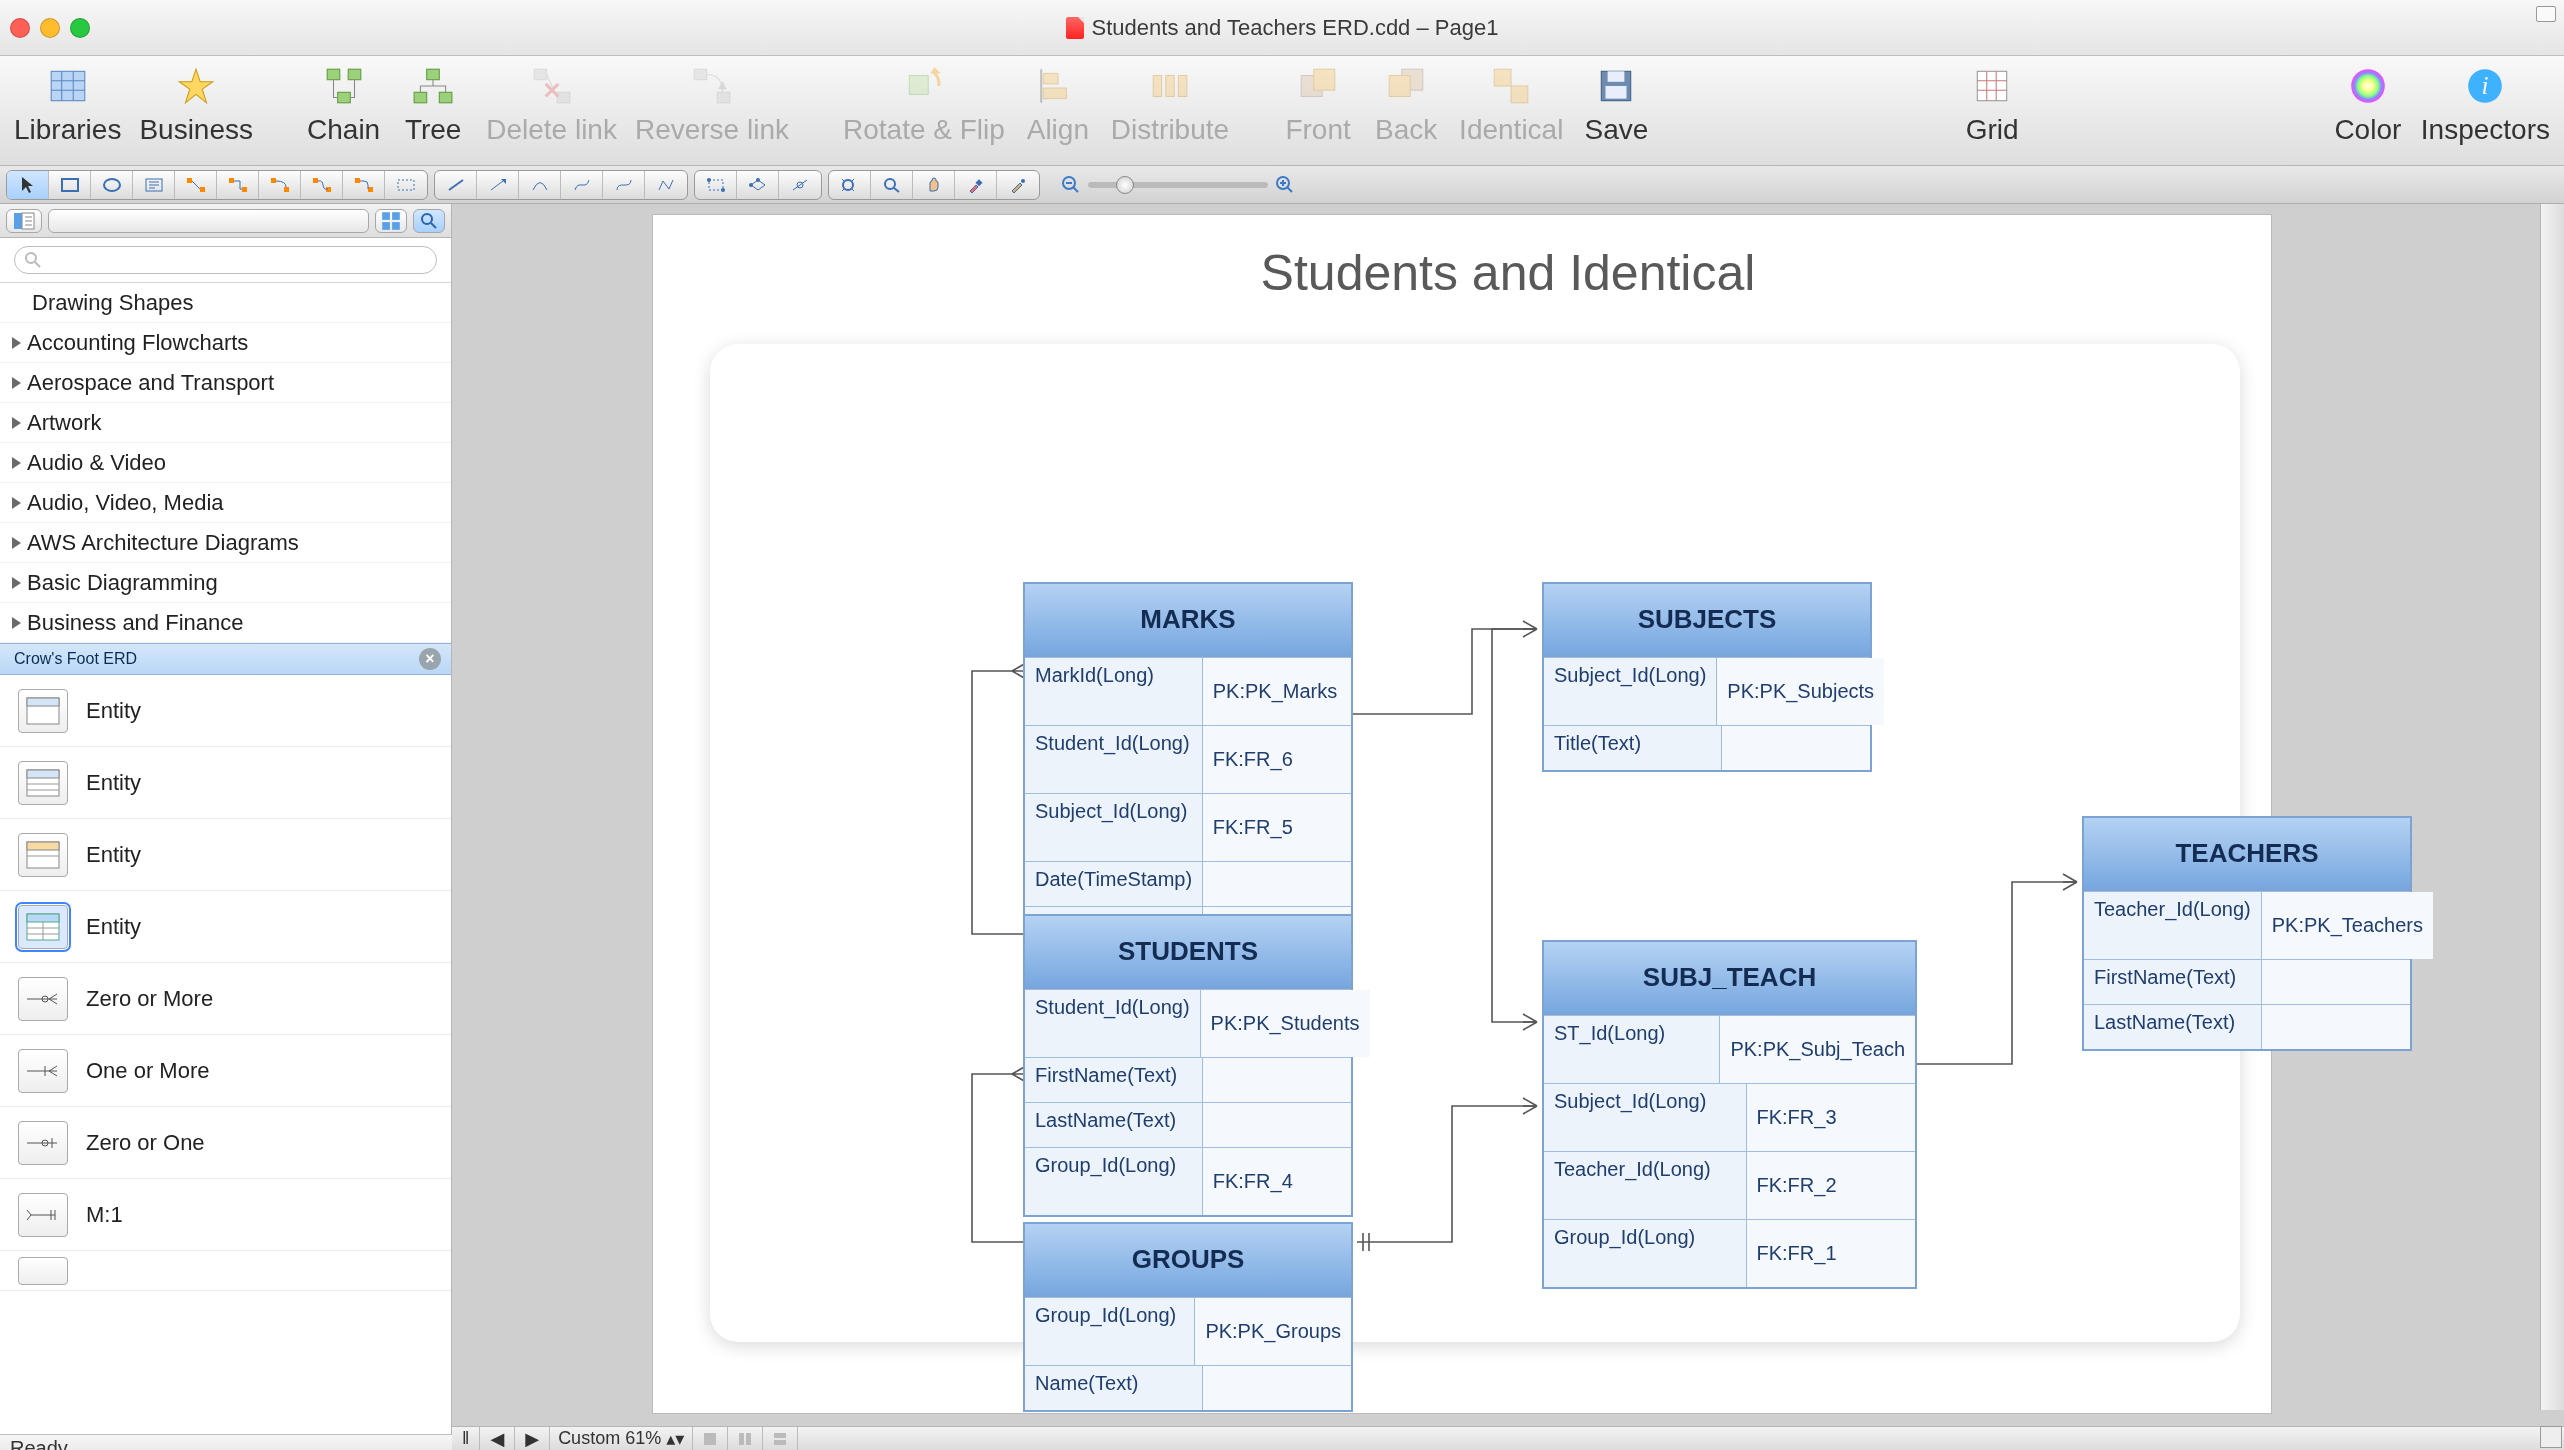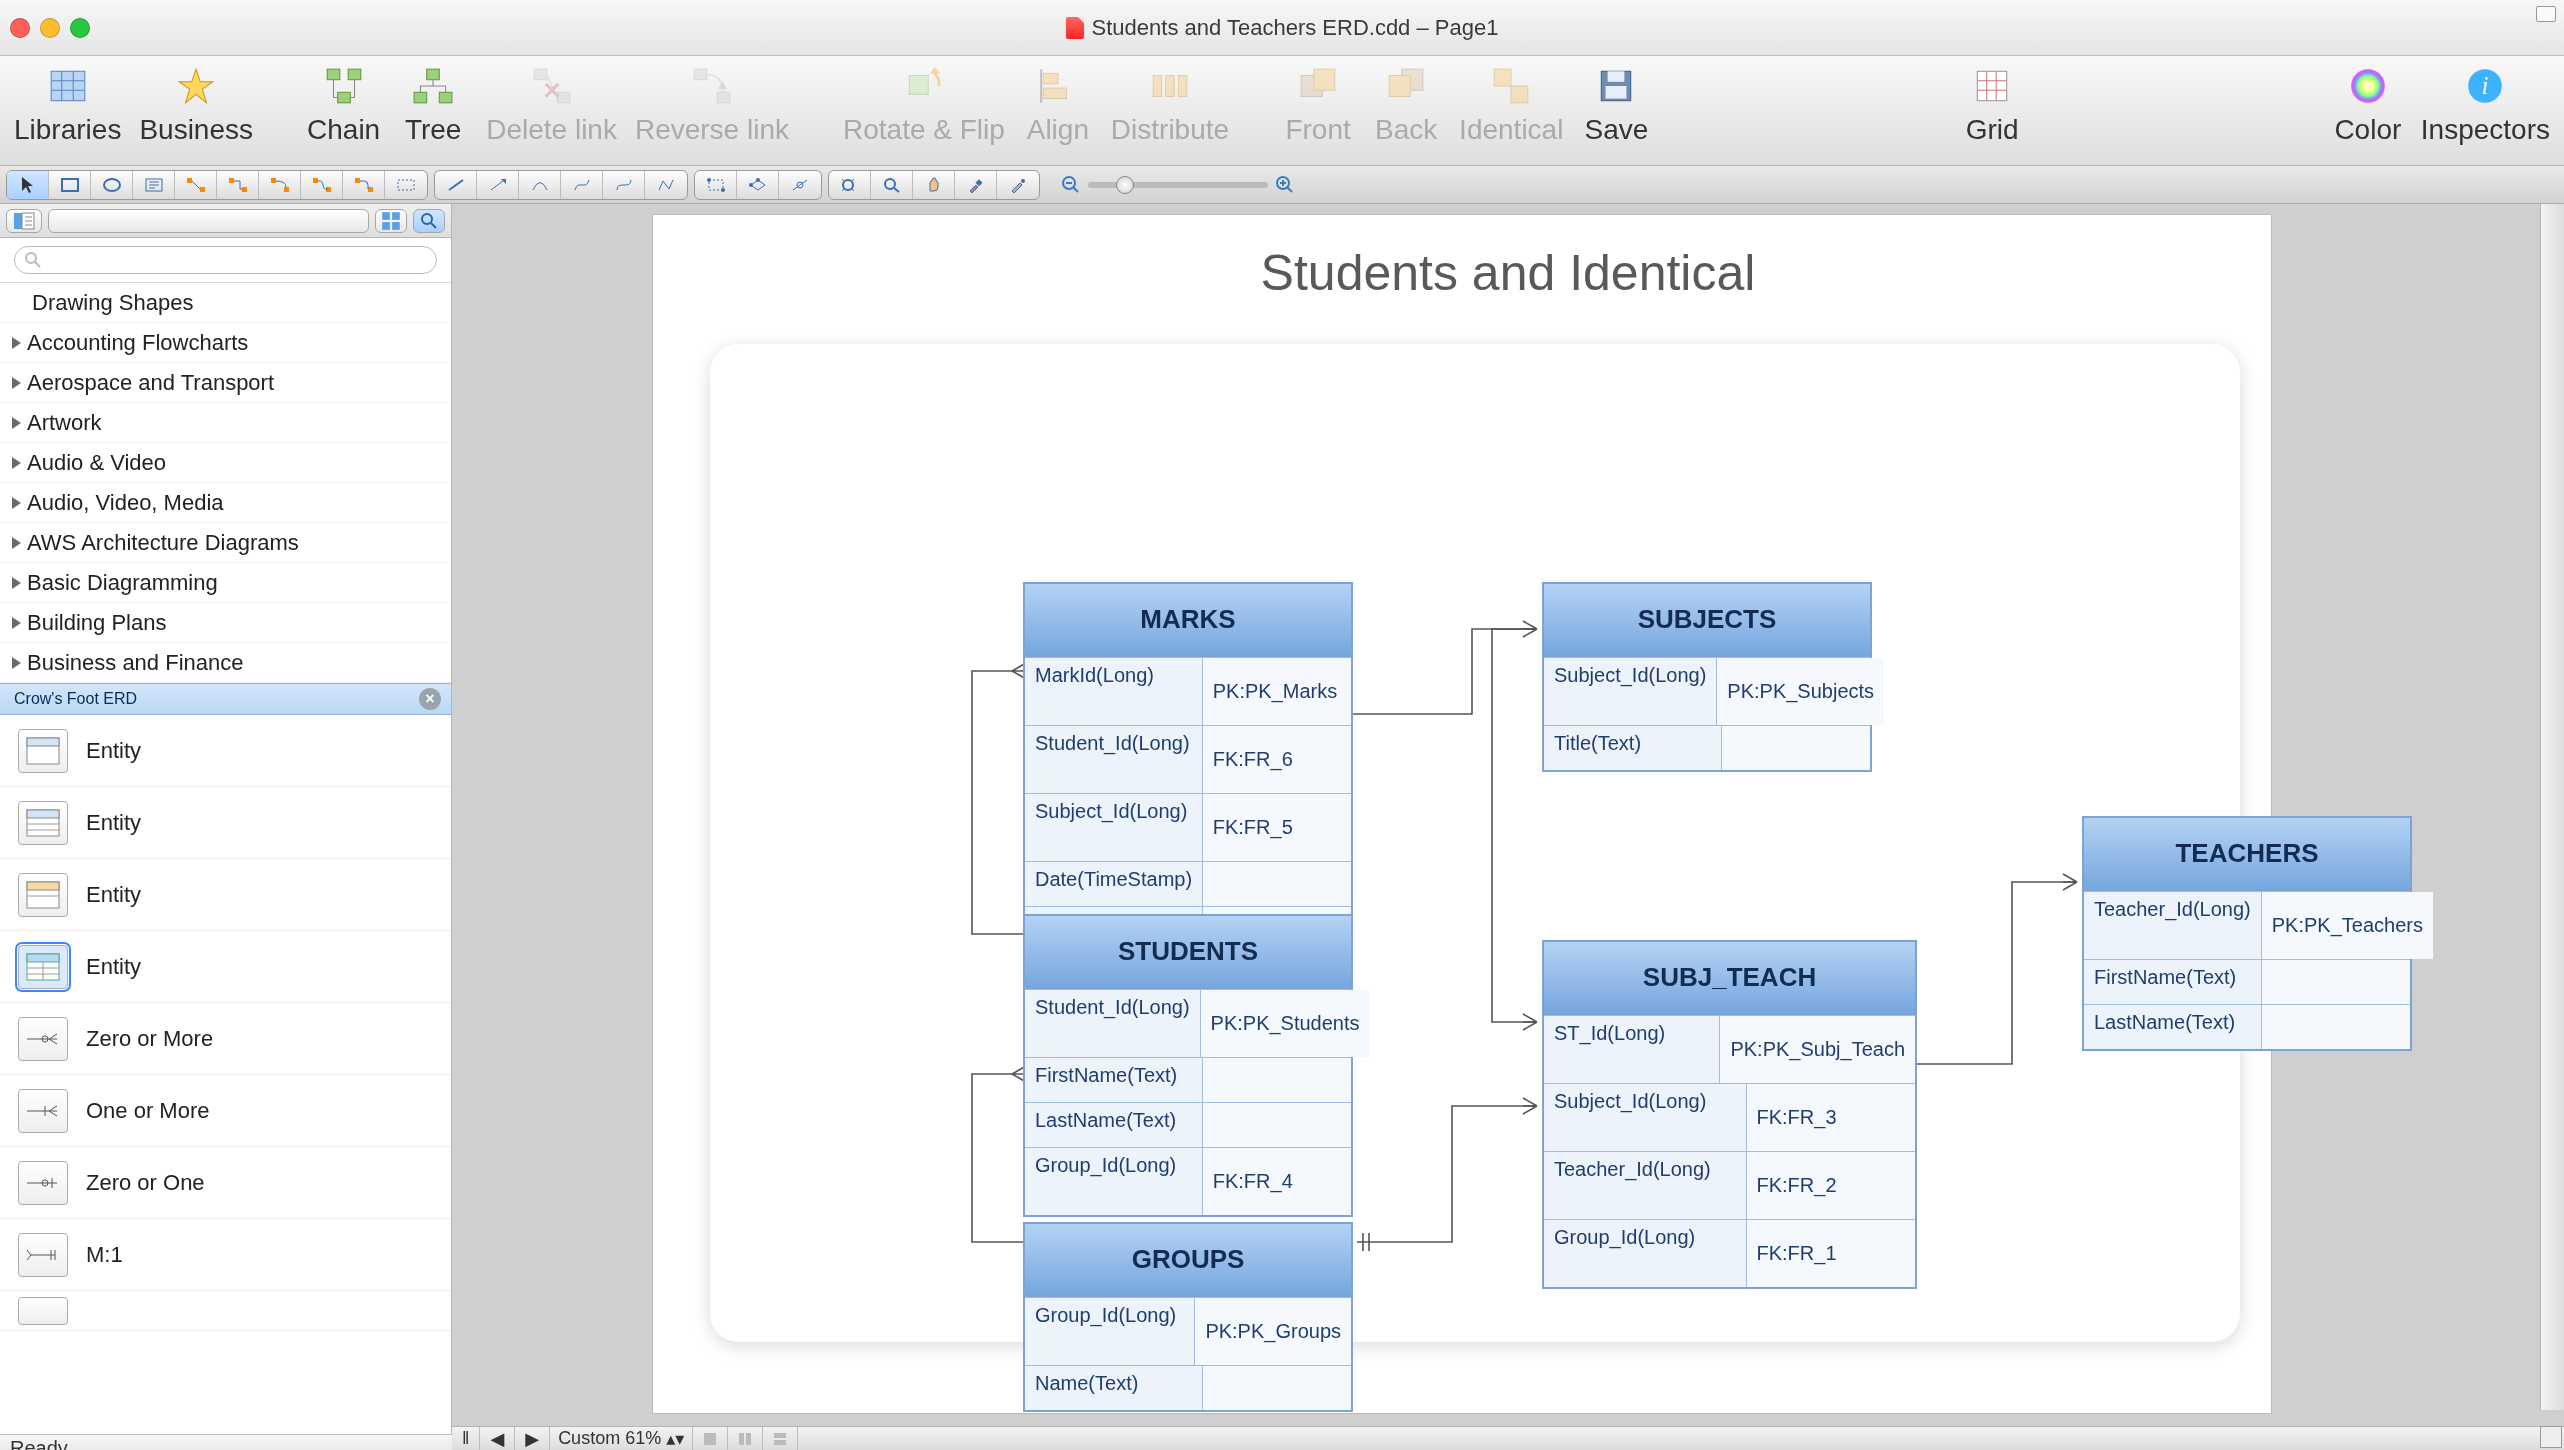--- a/index.html
+++ b/index.html
@@ -510,24 +510,20 @@
       <div class="libitem">
           <span class="expander"></span>
           <span>AWS Architecture Diagrams</span>
         </div>
       <div class="libitem">
           <span class="expander"></span>
           <span>Basic Diagramming</span>
         </div>
       <div class="libitem">
           <span class="expander"></span>
-          <span>Building Plans</span>
-        </div>
-      <div class="libitem">
-          <span class="expander"></span>
           <span>Business and Finance</span>
         </div>
     </div>
     <div class="sel-lib">
       <span>Crow's Foot ERD</span>
       <span class="x">×</span>
     </div>
     <div class="shapes">
       <div class="shape-row">
           <div class="shape-thumb">

